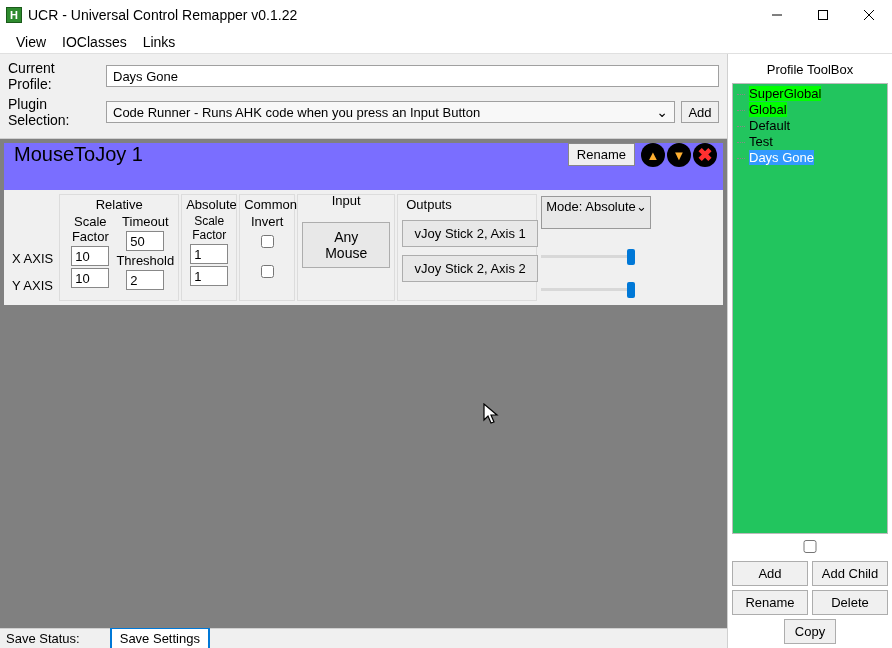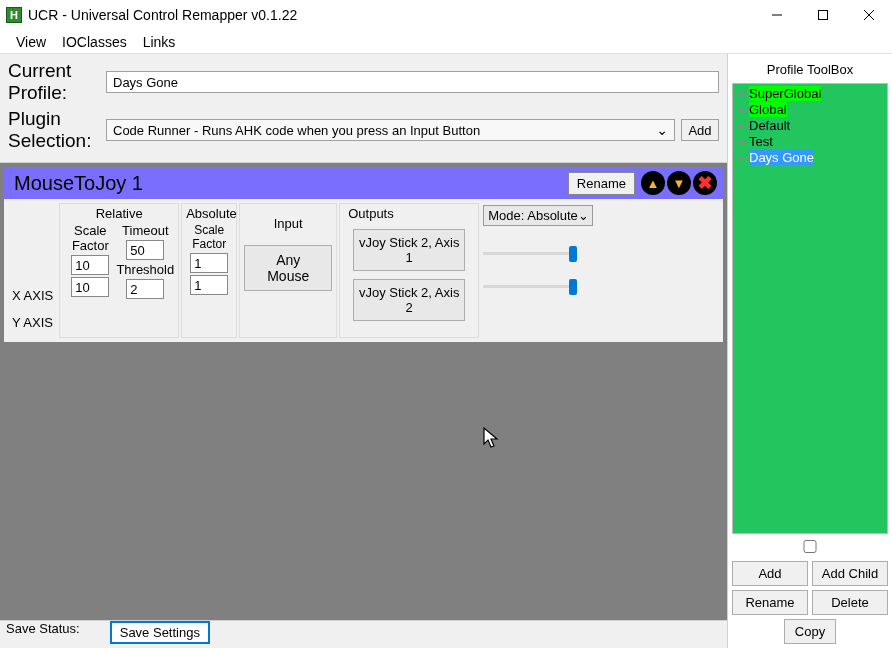--- a/index.html
+++ b/index.html
@@ -14,29 +14,29 @@
 
 .menubar { height: 24px; display: flex; align-items: center; padding-left: 16px; gap: 16px; border-bottom: 1px solid #e0e0e0; }
 .menu-item { font-size: 14px; }
 
 .main-layout { display: flex; height: calc(648px - 30px - 24px); }
 .left-col { flex: 1; display: flex; flex-direction: column; border-right: 1px solid #d0d0d0; }
 .right-col { width: 164px; display: flex; flex-direction: column; padding: 4px; }
 
 .top-config { background: #f0f0f0; padding: 6px 8px; border-bottom: 1px solid #d0d0d0; }
 .config-row { display: flex; align-items: center; margin-bottom: 4px; gap: 6px; }
-.config-label { width: 92px; font-size: 19px; }
+.config-label { width: 92px; font-size: 14px; }
 .config-input { flex: 1; height: 22px; border: 1px solid #a0a0a0; padding: 0 6px; background: #fff; font-size: 13px; }
 .config-select { flex: 1; height: 22px; border: 1px solid #a0a0a0; background: #f8f8f8; padding: 0 6px; font-size: 13px; display: flex; align-items: center; position: relative; }
 .config-select::after { content: "⌄"; position: absolute; right: 6px; font-size: 14px; }
 .add-btn { width: 38px; height: 22px; background: #f0f0f0; border: 1px solid #a0a0a0; }
 
 .plugin-area { flex: 1; background: #808080; padding: 4px; overflow: auto; position: relative; }
 
-.plugin-header { background: #7a6eff; height: 32px; display: flex; align-items: center; padding: 0 6px; }
+.plugin-header { background: #7a6eff; height: 47px; display: flex; align-items: flex-start; padding: 0 6px; }
 .plugin-title { flex: 1; font-size: 20px; color: #000; padding-left: 4px; }
 .rename-btn { background: #f0f0f0; border: 1px solid #888; padding: 3px 8px; margin-right: 4px; font-size: 13px; }
 .circ-btn { width: 24px; height: 24px; border-radius: 50%; background: #000; color: #ffb030; display: inline-flex; align-items: center; justify-content: center; margin-left: 2px; font-size: 13px; font-weight: bold; }
 .x-btn { color: #ff3030; font-size: 18px; }
 
 .plugin-body { background: #f0f0f0; display: flex; gap: 2px; padding: 4px; }
 .group { border: 1px solid #dcdcdc; background: #f0f0f0; padding: 2px 4px 8px 4px; }
 .group-title { text-align: center; font-size: 13px; margin-bottom: 2px; }
 
 .axis-col { display: flex; flex-direction: column; justify-content: flex-end; padding: 0 4px 8px 4px; gap: 12px; }
@@ -48,31 +48,31 @@
 .num-input { width: 38px; height: 20px; border: 1px solid #888; text-align: left; padding: 0 3px; margin: 2px auto; display: block; font-size: 13px; }
 
 .abs-group { width: 56px; text-align: center; }
 .common-group { width: 56px; text-align: center; }
 .chk { margin-top: 6px; }
 
 .input-group { width: 98px; display: flex; align-items: center; justify-content: center; }
 .any-btn { background: #e8e8e8; border: 1px solid #adadad; padding: 6px 12px; font-size: 14px; }
 
 .output-group { width: 140px; }
-.out-btn { display: block; width: 112px; margin: 8px auto; background: #e8e8e8; border: 1px solid #adadad; padding: 5px 4px; font-size: 13px; }
+.out-btn { display: block; width: 136px; margin: 8px auto; background: #e8e8e8; border: 1px solid #adadad; padding: 5px 4px; font-size: 13px; }
 
 .mode-col { padding: 2px; }
-.mode-select { background: #e8e8e8; border: 1px solid #999; padding: 2px 14px 2px 4px; font-size: 13px; position: relative; text-align: center; }
+.mode-select { background: #e8e8e8; border: 1px solid #999; padding: 2px 14px 14px 4px; font-size: 13px; position: relative; text-align: center; }
 .mode-select::after { content: "⌄"; position: absolute; right: 3px; }
 .slider-bar { margin-top: 26px; width: 90px; height: 3px; background: #d8d8d8; position: relative; }
 .slider-thumb { position: absolute; right: -4px; top: -6px; width: 8px; height: 16px; background: #0078d7; border-radius: 2px; }
 
 .cursor { position: absolute; left: 483px; top: 264px; pointer-events: none; }
 
-.statusbar { height: 28px; background: #f0f0f0; border-top: 1px solid #d0d0d0; display: flex; align-items: flex-start; padding: 0 6px; gap: 30px; }
+.statusbar { height: 20px; background: #f0f0f0; border-top: 1px solid #d0d0d0; display: flex; align-items: center; padding: 0 6px; gap: 30px; }
 .status-red { color: #e00000; }
 .save-settings-btn { background: #fff; border: 2px solid #0078d7; padding: 2px 8px; font-size: 13px; }
 
 .toolbox-title { text-align: center; font-size: 13px; margin: 4px 0 6px 0; }
 .tree { border: 1px solid #bbb; flex: 1; background: #22c55e; padding: 2px 2px; overflow: auto; }
 .tree-item { font-size: 13px; padding: 0 2px; margin-left: 12px; position: relative; line-height: 16px; }
 .tree-item::before { content: ""; position: absolute; left: -10px; top: 8px; width: 8px; border-top: 1px dotted #888; }
 .hl-green { background: #00ff00; }
 .hl-blue { background: #3399ff; color: #fff; }
 .chk-below { margin: 6px 2px; }
@@ -159,20 +159,26 @@
           </div>
         </div>
 
         <div class="group abs-group">
           <div class="group-title">Absolute</div>
           <div style="font-size:12px">Scale Factor</div>
           <input class="num-input" value="1" style="">
           <input class="num-input" value="1" style="">
         </div>
 
+        <div class="group common-group">
+          <div class="group-title">Common</div>
+          <div>Invert</div>
+          <input type="checkbox" class="chk" style=""><br>
+          <input type="checkbox" class="chk" style="margin-top: 14px;">
+        </div>
 
         <div class="group input-group">
           <div style="position:absolute; margin-top:-86px" class="group-title">Input</div>
           <button class="any-btn">Any Mouse</button>
         </div>
 
         <div class="group output-group">
           <div class="group-title" style="text-align:left; padding-left:4px">Outputs</div>
           <button class="out-btn">vJoy Stick 2, Axis 1</button>
           <button class="out-btn">vJoy Stick 2, Axis 2</button>

